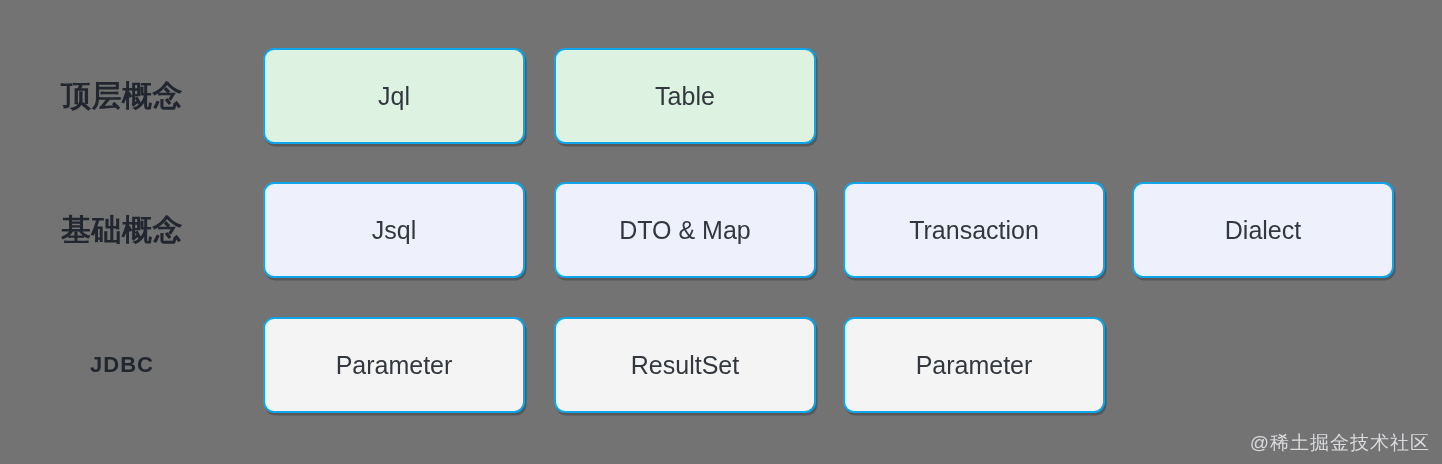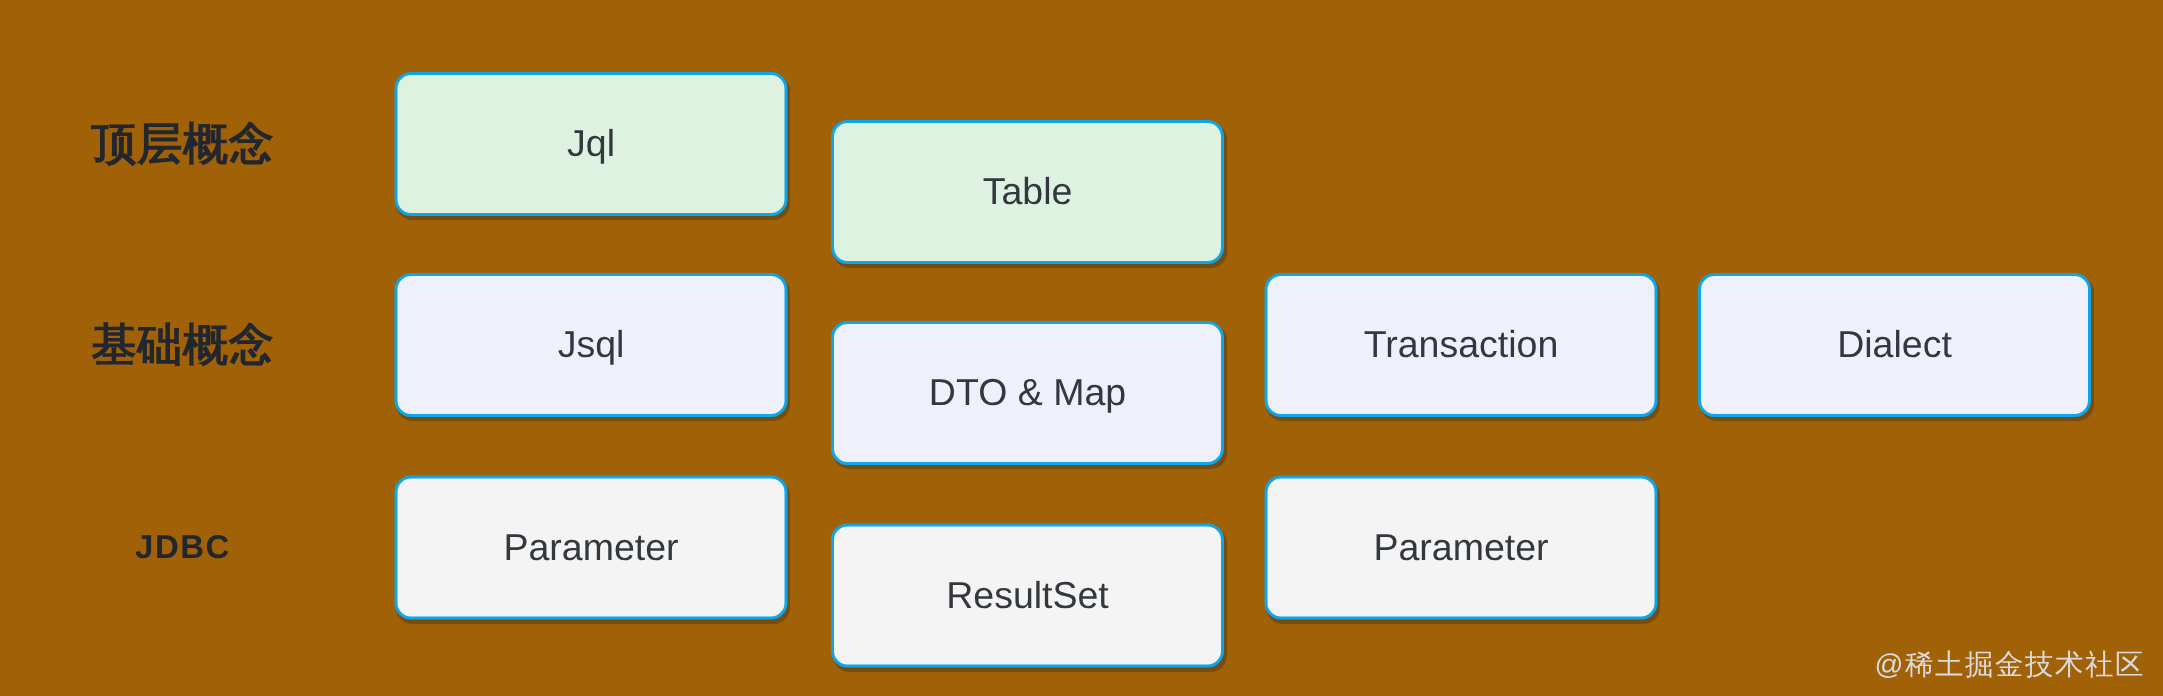--- a/index.html
+++ b/index.html
@@ -11,21 +11,21 @@
     height: 464px;
     background: #ffffff;
     font-family: "Liberation Sans", "DejaVu Sans", sans-serif;
     overflow: hidden;
   }
 
   #diagram {
     position: relative;
     width: 1442px;
     height: 464px;
-    background: #a16207;
+    background: #737373;
   }
 
   .row {
     position: absolute;
     left: 0;
     width: 1442px;
     height: 96px;
   }
   .row-1 { top: 48px; }
   .row-2 { top: 182px; }
@@ -62,21 +62,21 @@
     display: flex;
     align-items: center;
     justify-content: center;
     font-size: 25px;
     color: #33383f;
     white-space: nowrap;
     box-shadow: 1.5px 2.5px 0.5px rgba(25,28,33,0.30);
   }
 
   .node.col-0 { left: 263px; }
-  .node.col-1 { left: 554px; margin-top: 32px; }
+  .node.col-1 { left: 554px; }
   .node.col-2 { left: 843px; }
   .node.col-3 { left: 1132px; }
 
   .node.fill-green { background: #ddf2e1; }
   .node.fill-blue  { background: #eef1fc; }
   .node.fill-gray  { background: #f4f4f4; }
 
   .watermark {
     position: absolute;
     right: 12px;

